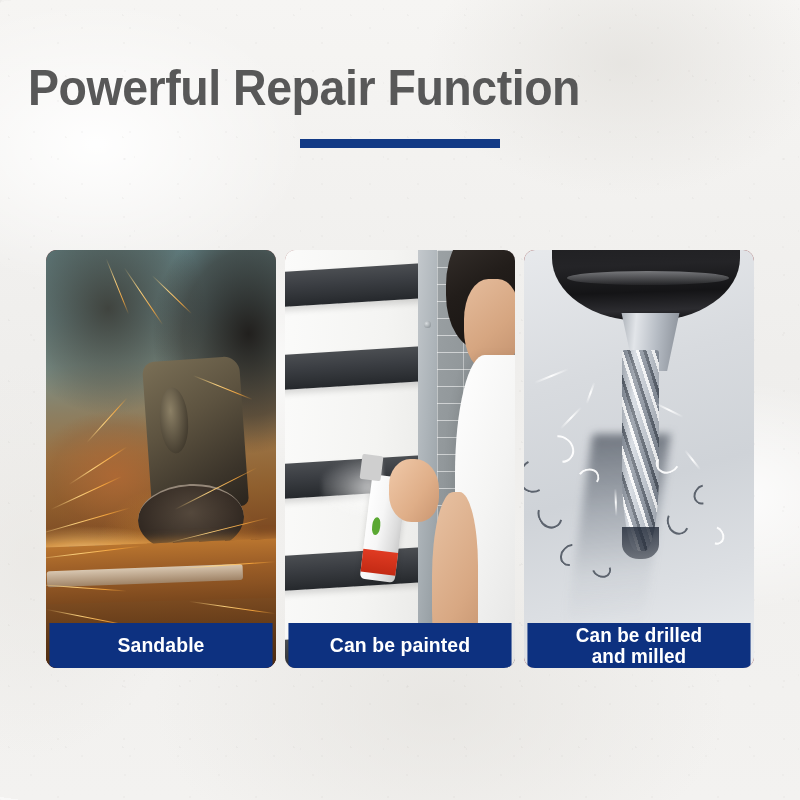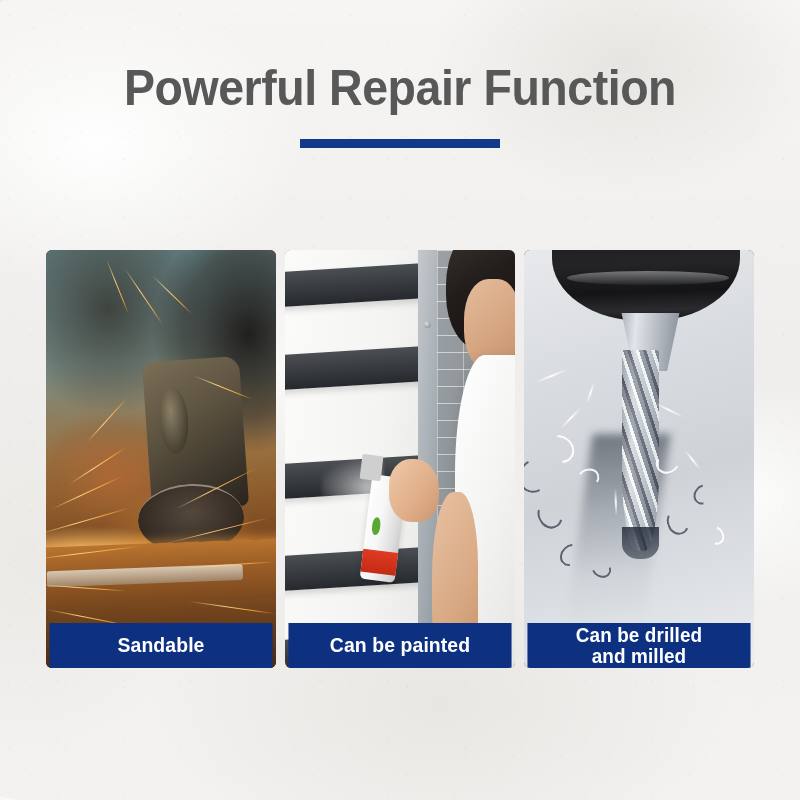--- a/index.html
+++ b/index.html
@@ -43,21 +43,20 @@
       radial-gradient(circle at 88% 74%, rgba(120,115,110,.09) 0 1px, transparent 1px),
       radial-gradient(circle at 33% 81%, rgba(120,115,110,.07) 0 1px, transparent 1px),
       radial-gradient(circle at 71% 54%, rgba(120,115,110,.08) 0 1px, transparent 1px);
     background-size: 57px 61px, 83px 74px, 66px 58px, 94px 88px, 48px 52px;
   }
 
   
   .header {
     position: absolute;
     top: 0; left: 0; right: 0;
-    text-align: center;
   }
   .page-title {
     margin: 0;
     padding-top: 62px;
     font-size: 50px;
     line-height: 1.06;
     font-weight: bold;
     letter-spacing: -0.5px;
     color: #585858;
     font-family: "Liberation Sans", sans-serif;
@@ -76,21 +75,21 @@
     top: 250px;
     left: 46px;
     width: 708px;
     height: 418px;
     display: flex;
     gap: 9px;
   }
   .card {
     position: relative;
     flex: 1 1 0;
-    border-radius: 6px;
+    border-radius: 11px;
     overflow: hidden;
     background: #7f1d1d;
   }
   .card-photo {
     position: absolute;
     inset: 0;
   }
   .card-label {
     position: absolute;
     left: 0; right: 0; bottom: 0;

